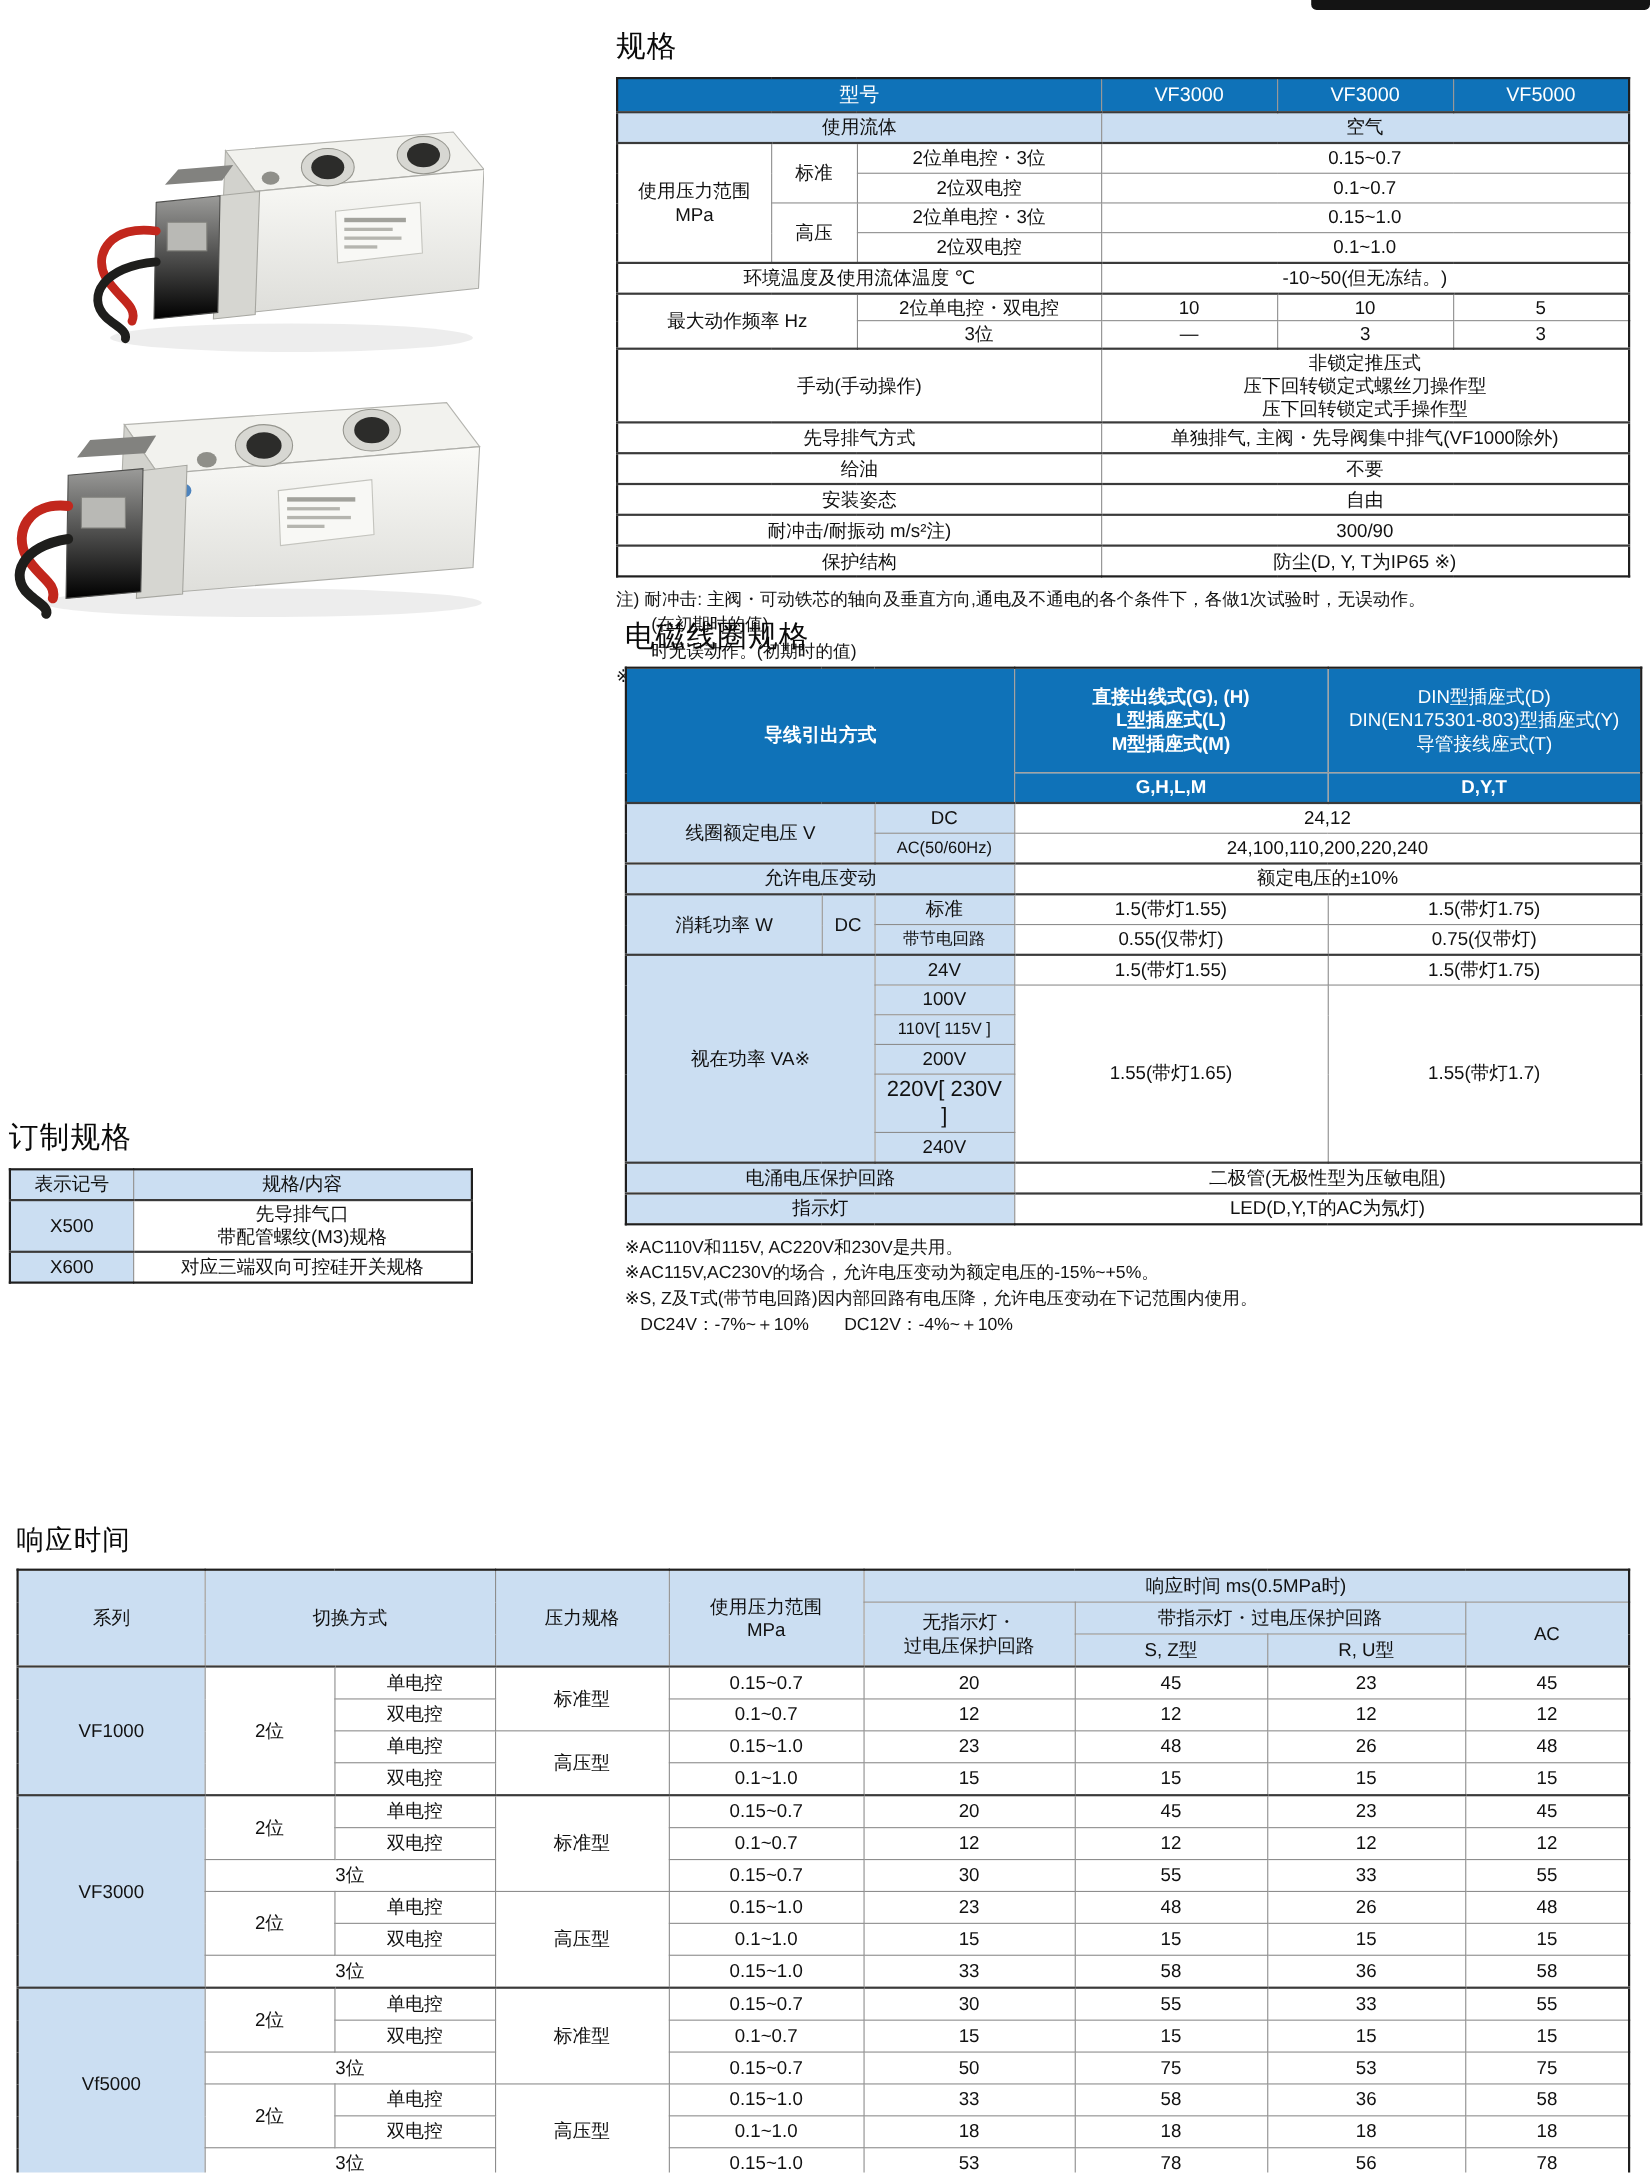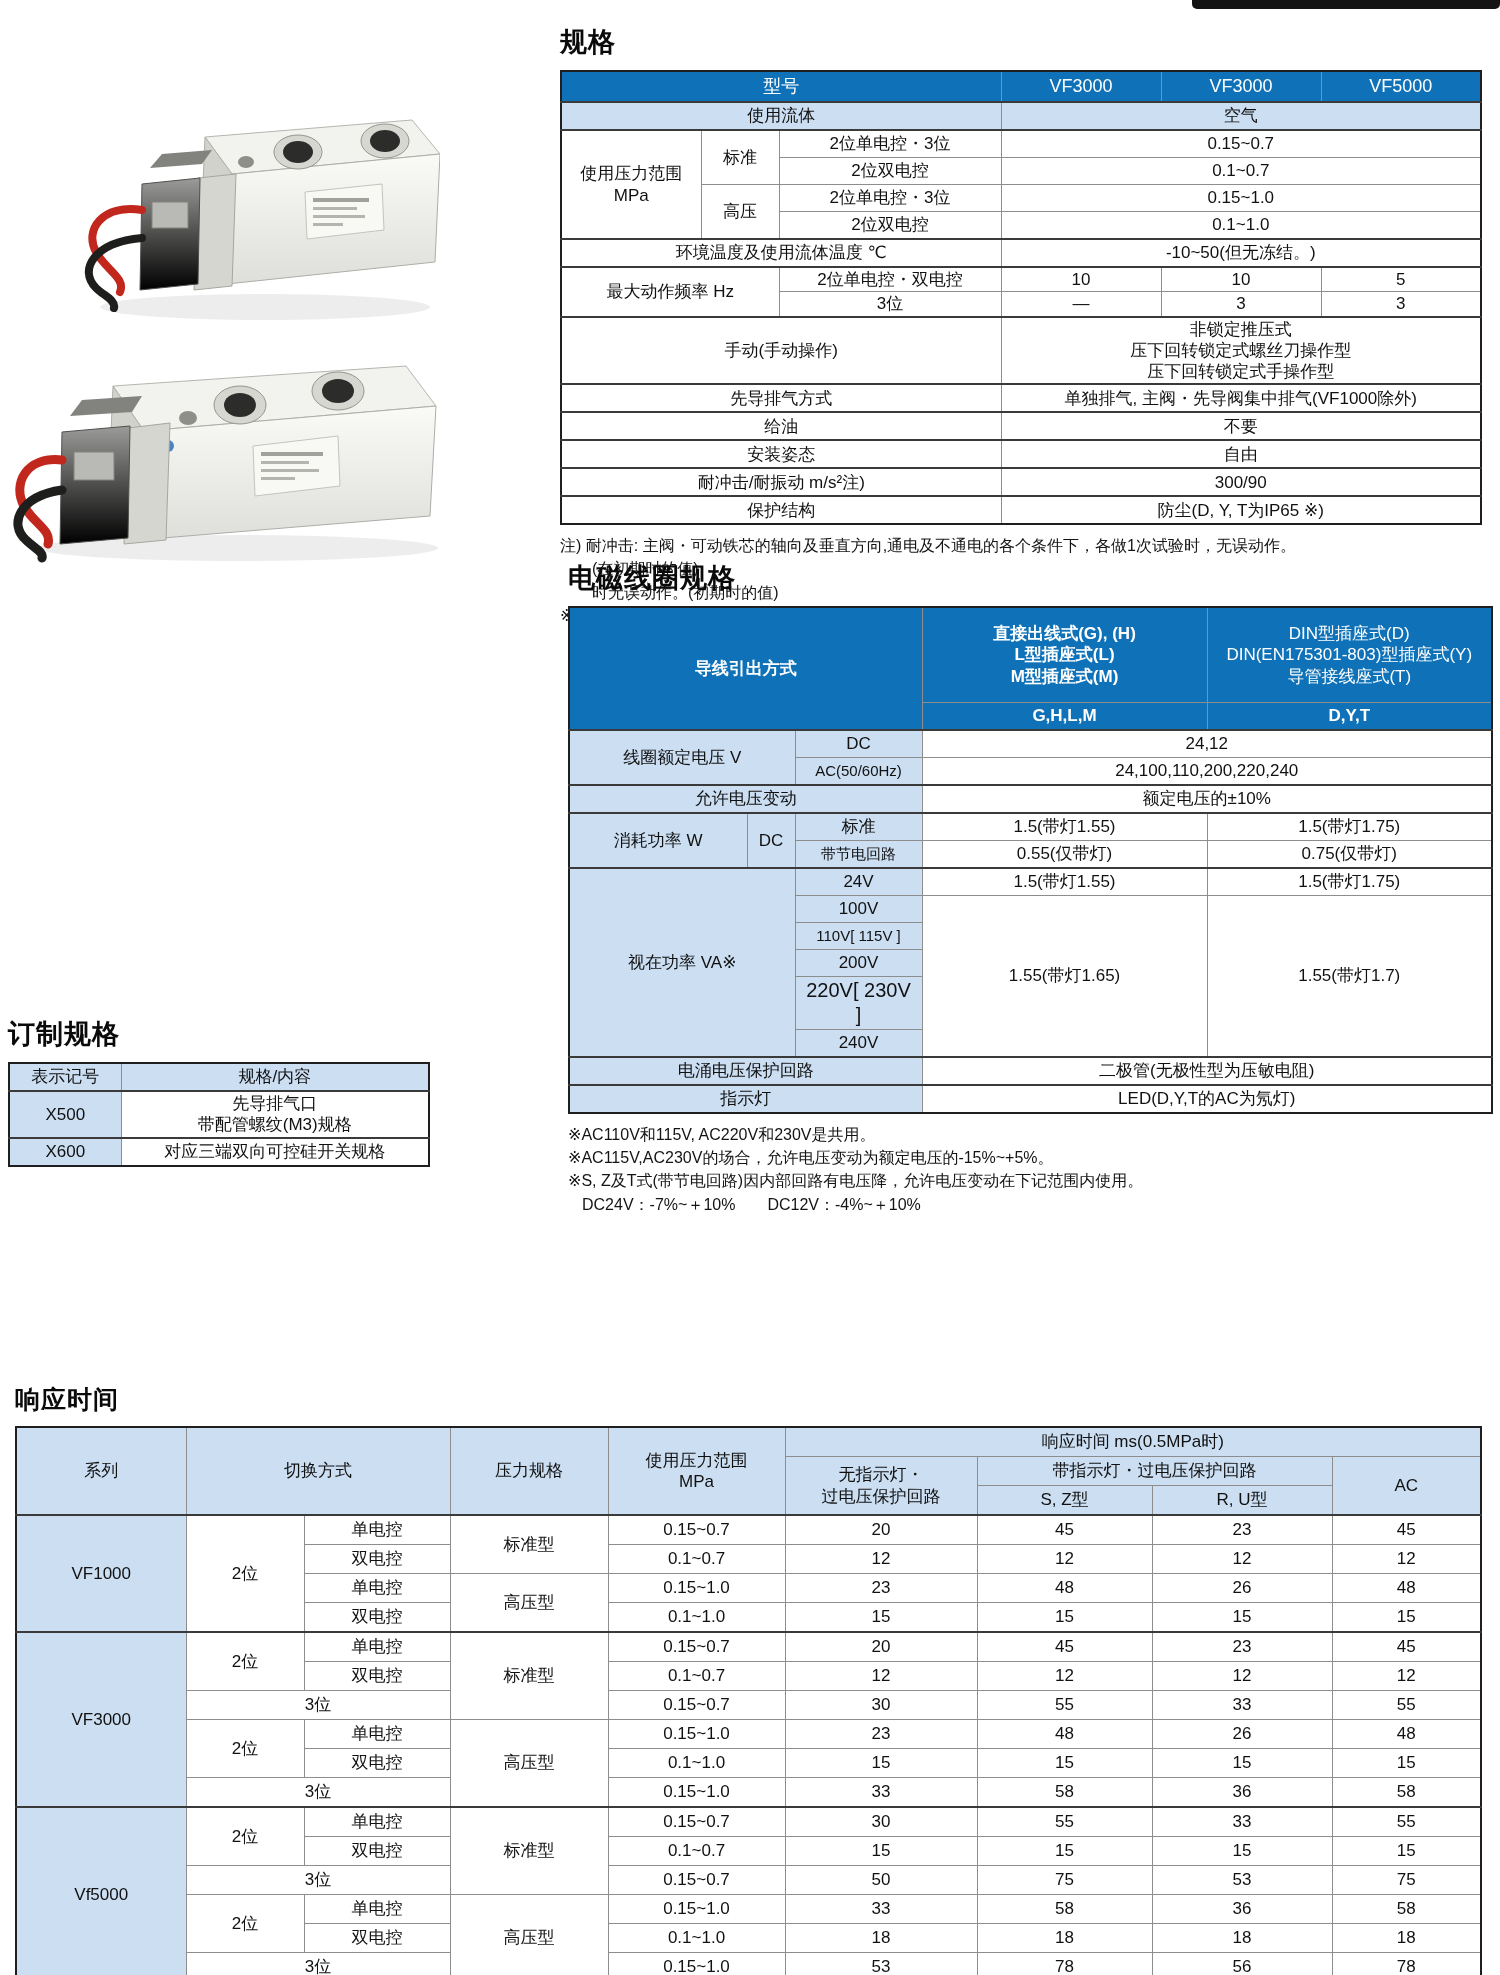--- a/index.html
+++ b/index.html
@@ -1,19 +1,19 @@
 <!DOCTYPE html>
 <html><head>
 <meta charset="utf-8">
 <style>
   html,body{margin:0;padding:0}
   body{width:1500px;height:1975px;position:relative;background:#fff;color:#111;
        font-family:"Liberation Sans","DejaVu Sans",sans-serif;}
   .abs{position:absolute}
-  .sec-title{font-size:27px;font-weight:bold;margin:0 0 10px 0;color:#0a0a0a;letter-spacing:1px}
+  .sec-title{font-size:27px;font-weight:normal;margin:0 0 10px 0;color:#0a0a0a;letter-spacing:1px}
   table.tbl{border-collapse:collapse;table-layout:fixed;border:2px solid #1f1f1f;background:#fff}
   .tbl td{border:1px solid #8d8d8d;font-size:17px;padding:1px 6px;text-align:center;
           vertical-align:middle;height:24px;line-height:1.25;overflow:hidden}
   tr.g>td{border-top:2px solid #3a3a3a}
   .hdr td{background:#0f72b8;color:#fff;font-weight:normal;height:27px;font-size:18px}
   .dkb{background:#0f72b8;color:#fff;font-weight:bold}
   .lb{background:#cbdef2}
   .l{text-align:left;padding-left:9px}
   .pre{white-space:pre-line}
   .sm td{height:20px}

